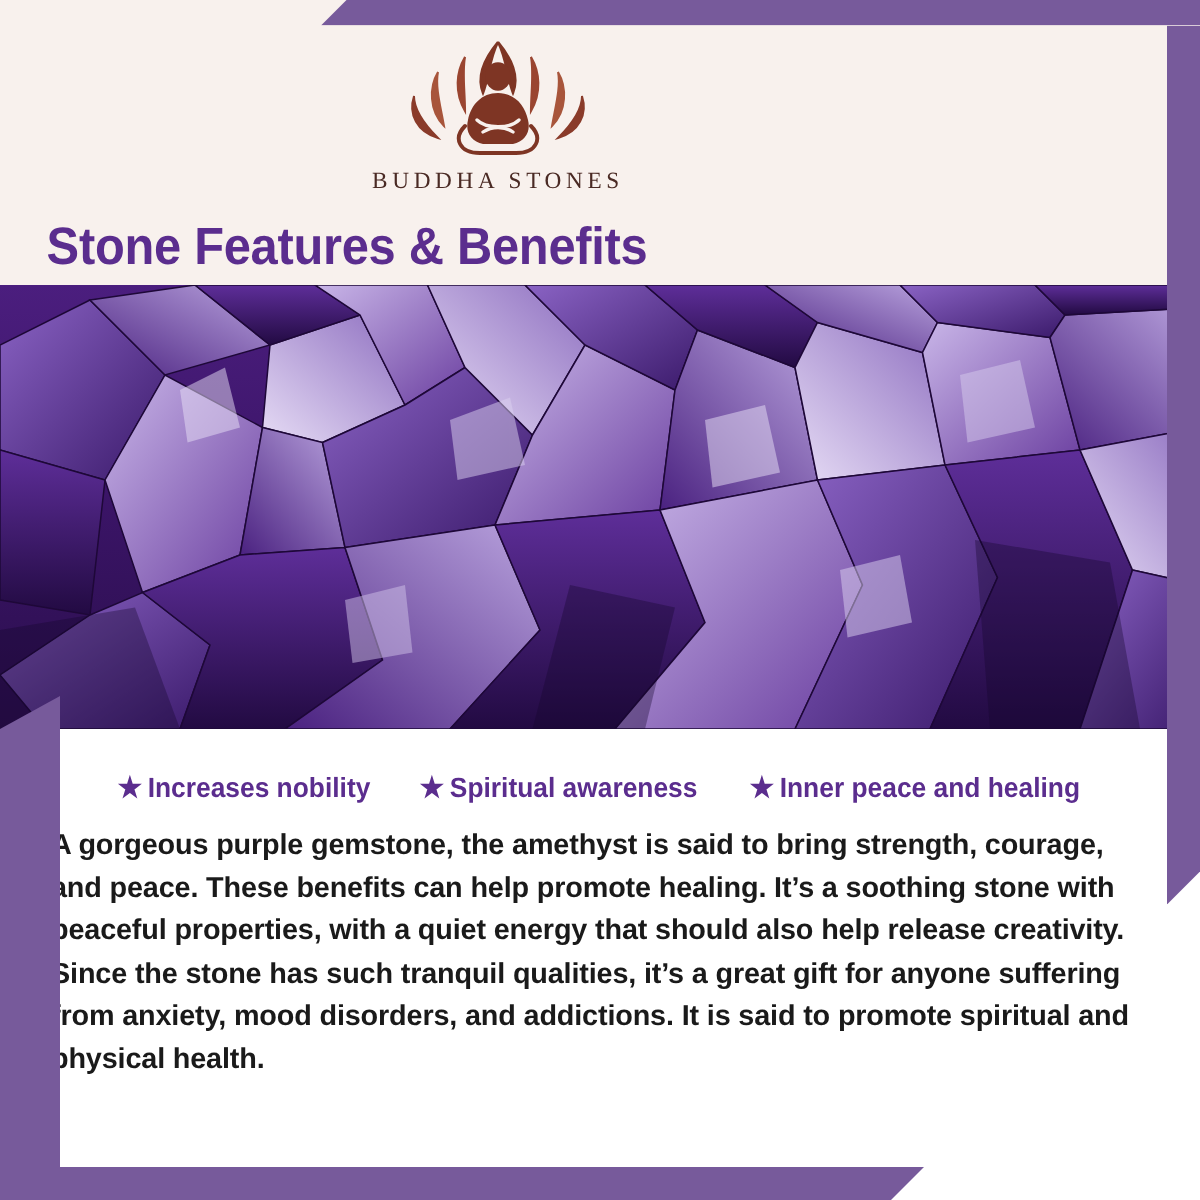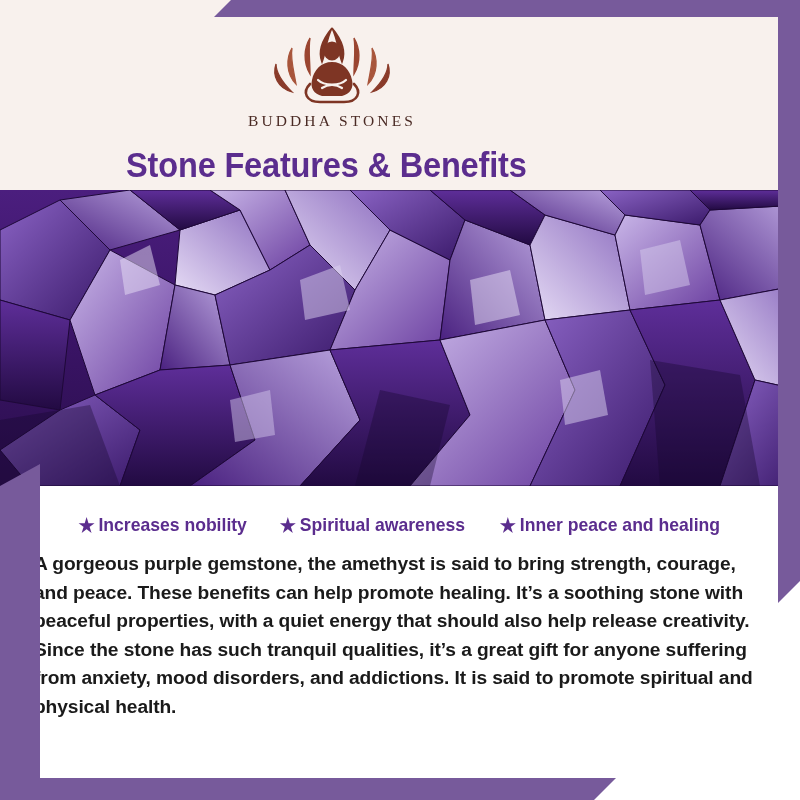--- a/index.html
+++ b/index.html
@@ -44,21 +44,21 @@
   }
   .lotus{width:168px;height:92px;display:block;}
   .brand{
     margin-top:2px;
     font-family:"Liberation Serif","DejaVu Serif",serif;
     font-size:15.5px;letter-spacing:3.1px;color:#4A2A24;
     font-weight:400;
   }
   .title-bar{
     position:absolute;top:144px;left:0;width:652px;
-    text-align:center;
+    padding-left:16px;
   }
   .title{
     display:inline-block;
     font-size:35px;line-height:42px;font-weight:bold;
     color:#5B2D8E;
     font-family:"Liberation Sans Narrow","Liberation Sans",sans-serif;
     transform:scaleX(0.93);
     letter-spacing:-0.2px;
   }
 

